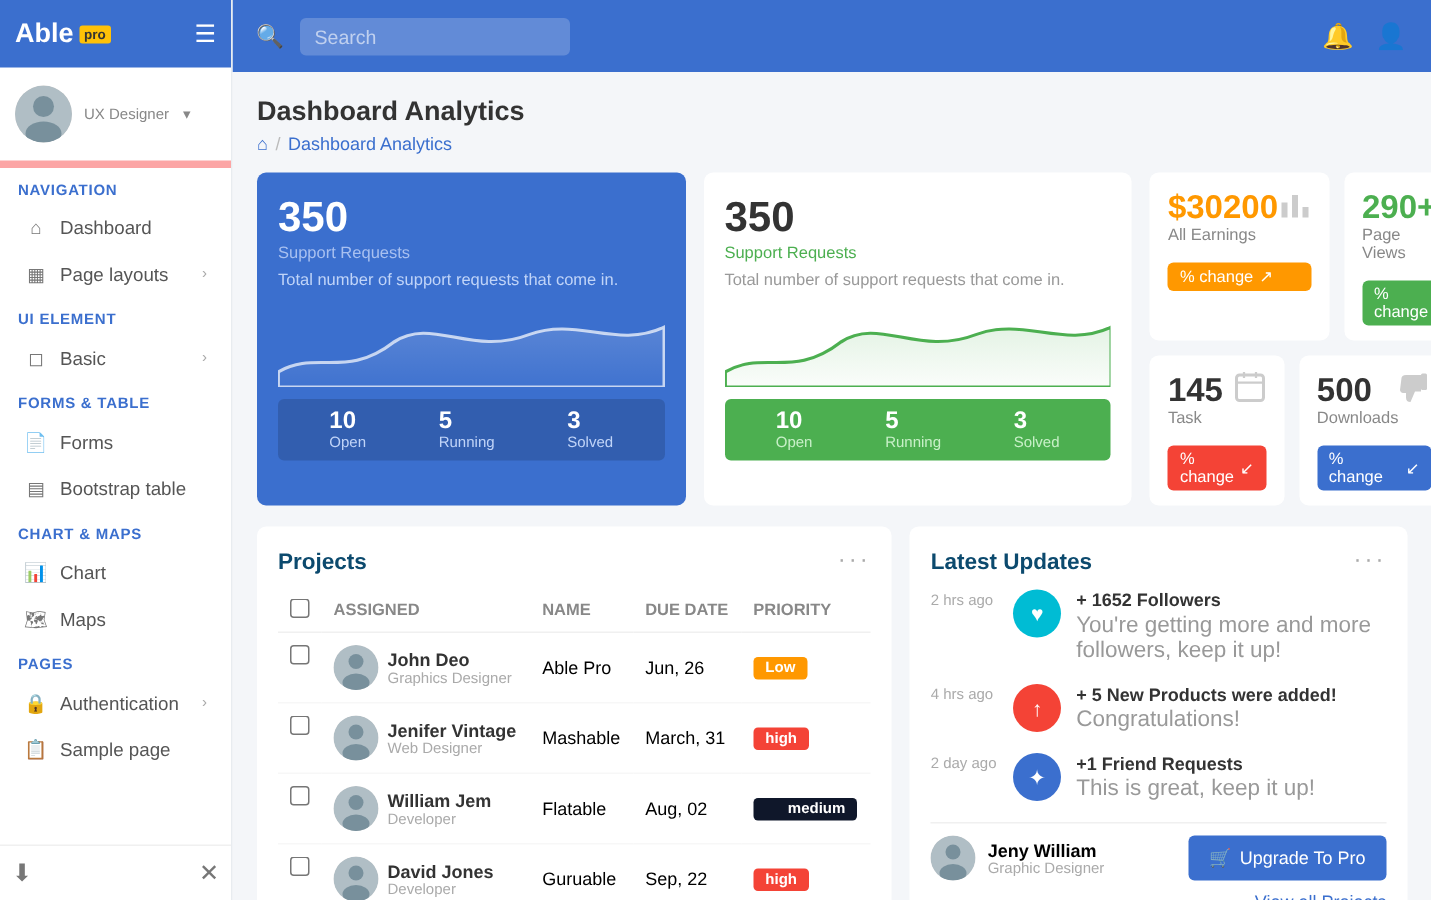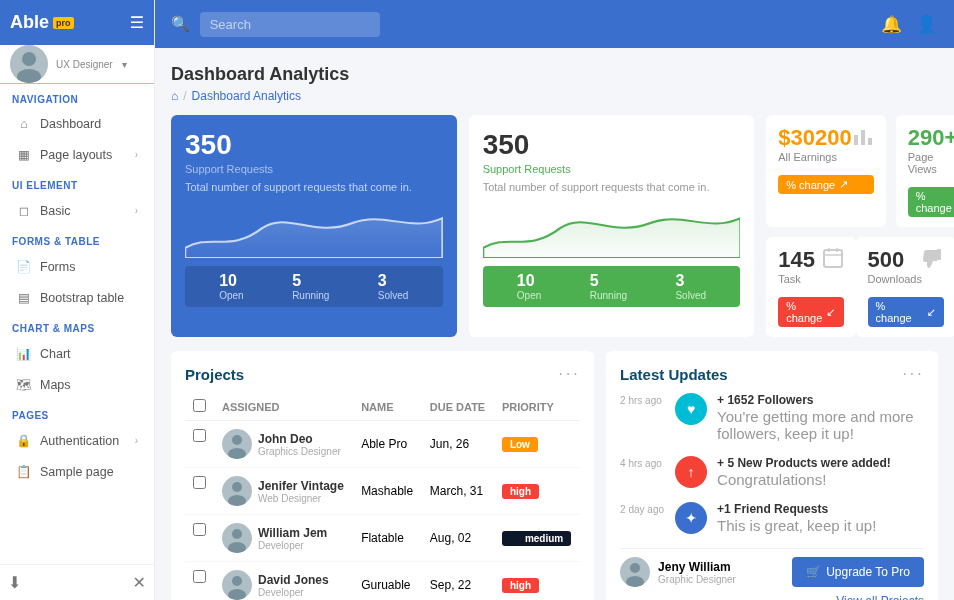--- a/index.html
+++ b/index.html
@@ -4,21 +4,21 @@
   <style>
     * { box-sizing: border-box; margin: 0; padding: 0; }
     body { font-family: 'Segoe UI', Arial, sans-serif; font-size: 13px; background: #f4f6f9; display: flex; height: 600px; overflow: hidden; }
 
     
     .sidebar { width: 155px; background: #fff; display: flex; flex-direction: column; border-right: 1px solid #e8ecf0; flex-shrink: 0; overflow-y: auto; }
     .sidebar-header { background: #3b6fce; padding: 12px 10px; display: flex; align-items: center; justify-content: space-between; }
     .sidebar-logo { color: #fff; font-size: 18px; font-weight: 700; display: flex; align-items: center; gap: 4px; }
     .sidebar-logo sup { font-size: 9px; background: #ffc107; color: #333; padding: 1px 3px; border-radius: 2px; }
     .sidebar-hamburger { color: #fff; font-size: 16px; cursor: pointer; }
-    .sidebar-profile { padding: 0 10px; display: flex; align-items: center; gap: 8px; border-bottom: 1px solid #fca5a5; }
+    .sidebar-profile { padding: 12px 10px; display: flex; align-items: center; gap: 8px; border-bottom: 5px solid #fca5a5; }
     .avatar-circle { width: 38px; height: 38px; border-radius: 50%; background: #ccc; overflow: hidden; display: flex; align-items: center; justify-content: center; flex-shrink: 0; }
     .avatar-circle svg { width: 38px; height: 38px; }
     .profile-name { font-size: 12px; color: #444; display: flex; align-items: center; gap: 3px; cursor: pointer; }
     .profile-name span { font-size: 10px; color: #888; }
     .sidebar-section-label { padding: 10px 12px 4px; font-size: 10px; font-weight: 700; color: #3b6fce; text-transform: uppercase; letter-spacing: 0.5px; }
     .sidebar-item { padding: 7px 12px; display: flex; align-items: center; gap: 8px; color: #555; cursor: pointer; font-size: 12.5px; border-radius: 4px; margin: 1px 4px; }
     .sidebar-item .si-icon { width: 16px; display: flex; align-items: center; justify-content: center; color: #777; }
     .sidebar-item .si-arrow { margin-left: auto; font-size: 10px; color: #aaa; }
     .sidebar-footer { margin-top: auto; padding: 8px; display: flex; align-items: center; gap: 6px; border-top: 1px solid #f0f0f0; }
     .sidebar-footer-icon { color: #777; font-size: 16px; cursor: pointer; }
@@ -313,21 +313,21 @@
               </div>
 
             </div>
             <div class="mini-card-badge green-badge">
               <span>% change</span>
 
             </div>
           </div>
         </div>
 
-        <div style="display:flex;">
+        <div style="display:flex;gap:10px;">
           <div class="mini-card">
             <div class="mini-card-top">
               <div>
                 <div class="mini-card-num" style="color:#333;">145</div>
                 <div class="mini-card-label">Task</div>
               </div>
               <span class="mini-card-icon">
                 <svg width="22" height="22" viewBox="0 0 22 22">
                     <rect x="2" y="3" width="18" height="17" rx="2" fill="none" stroke="#ccc" stroke-width="2"></rect>
                     <line x1="2" y1="8" x2="20" y2="8" stroke="#ccc" stroke-width="1.5"></line>

